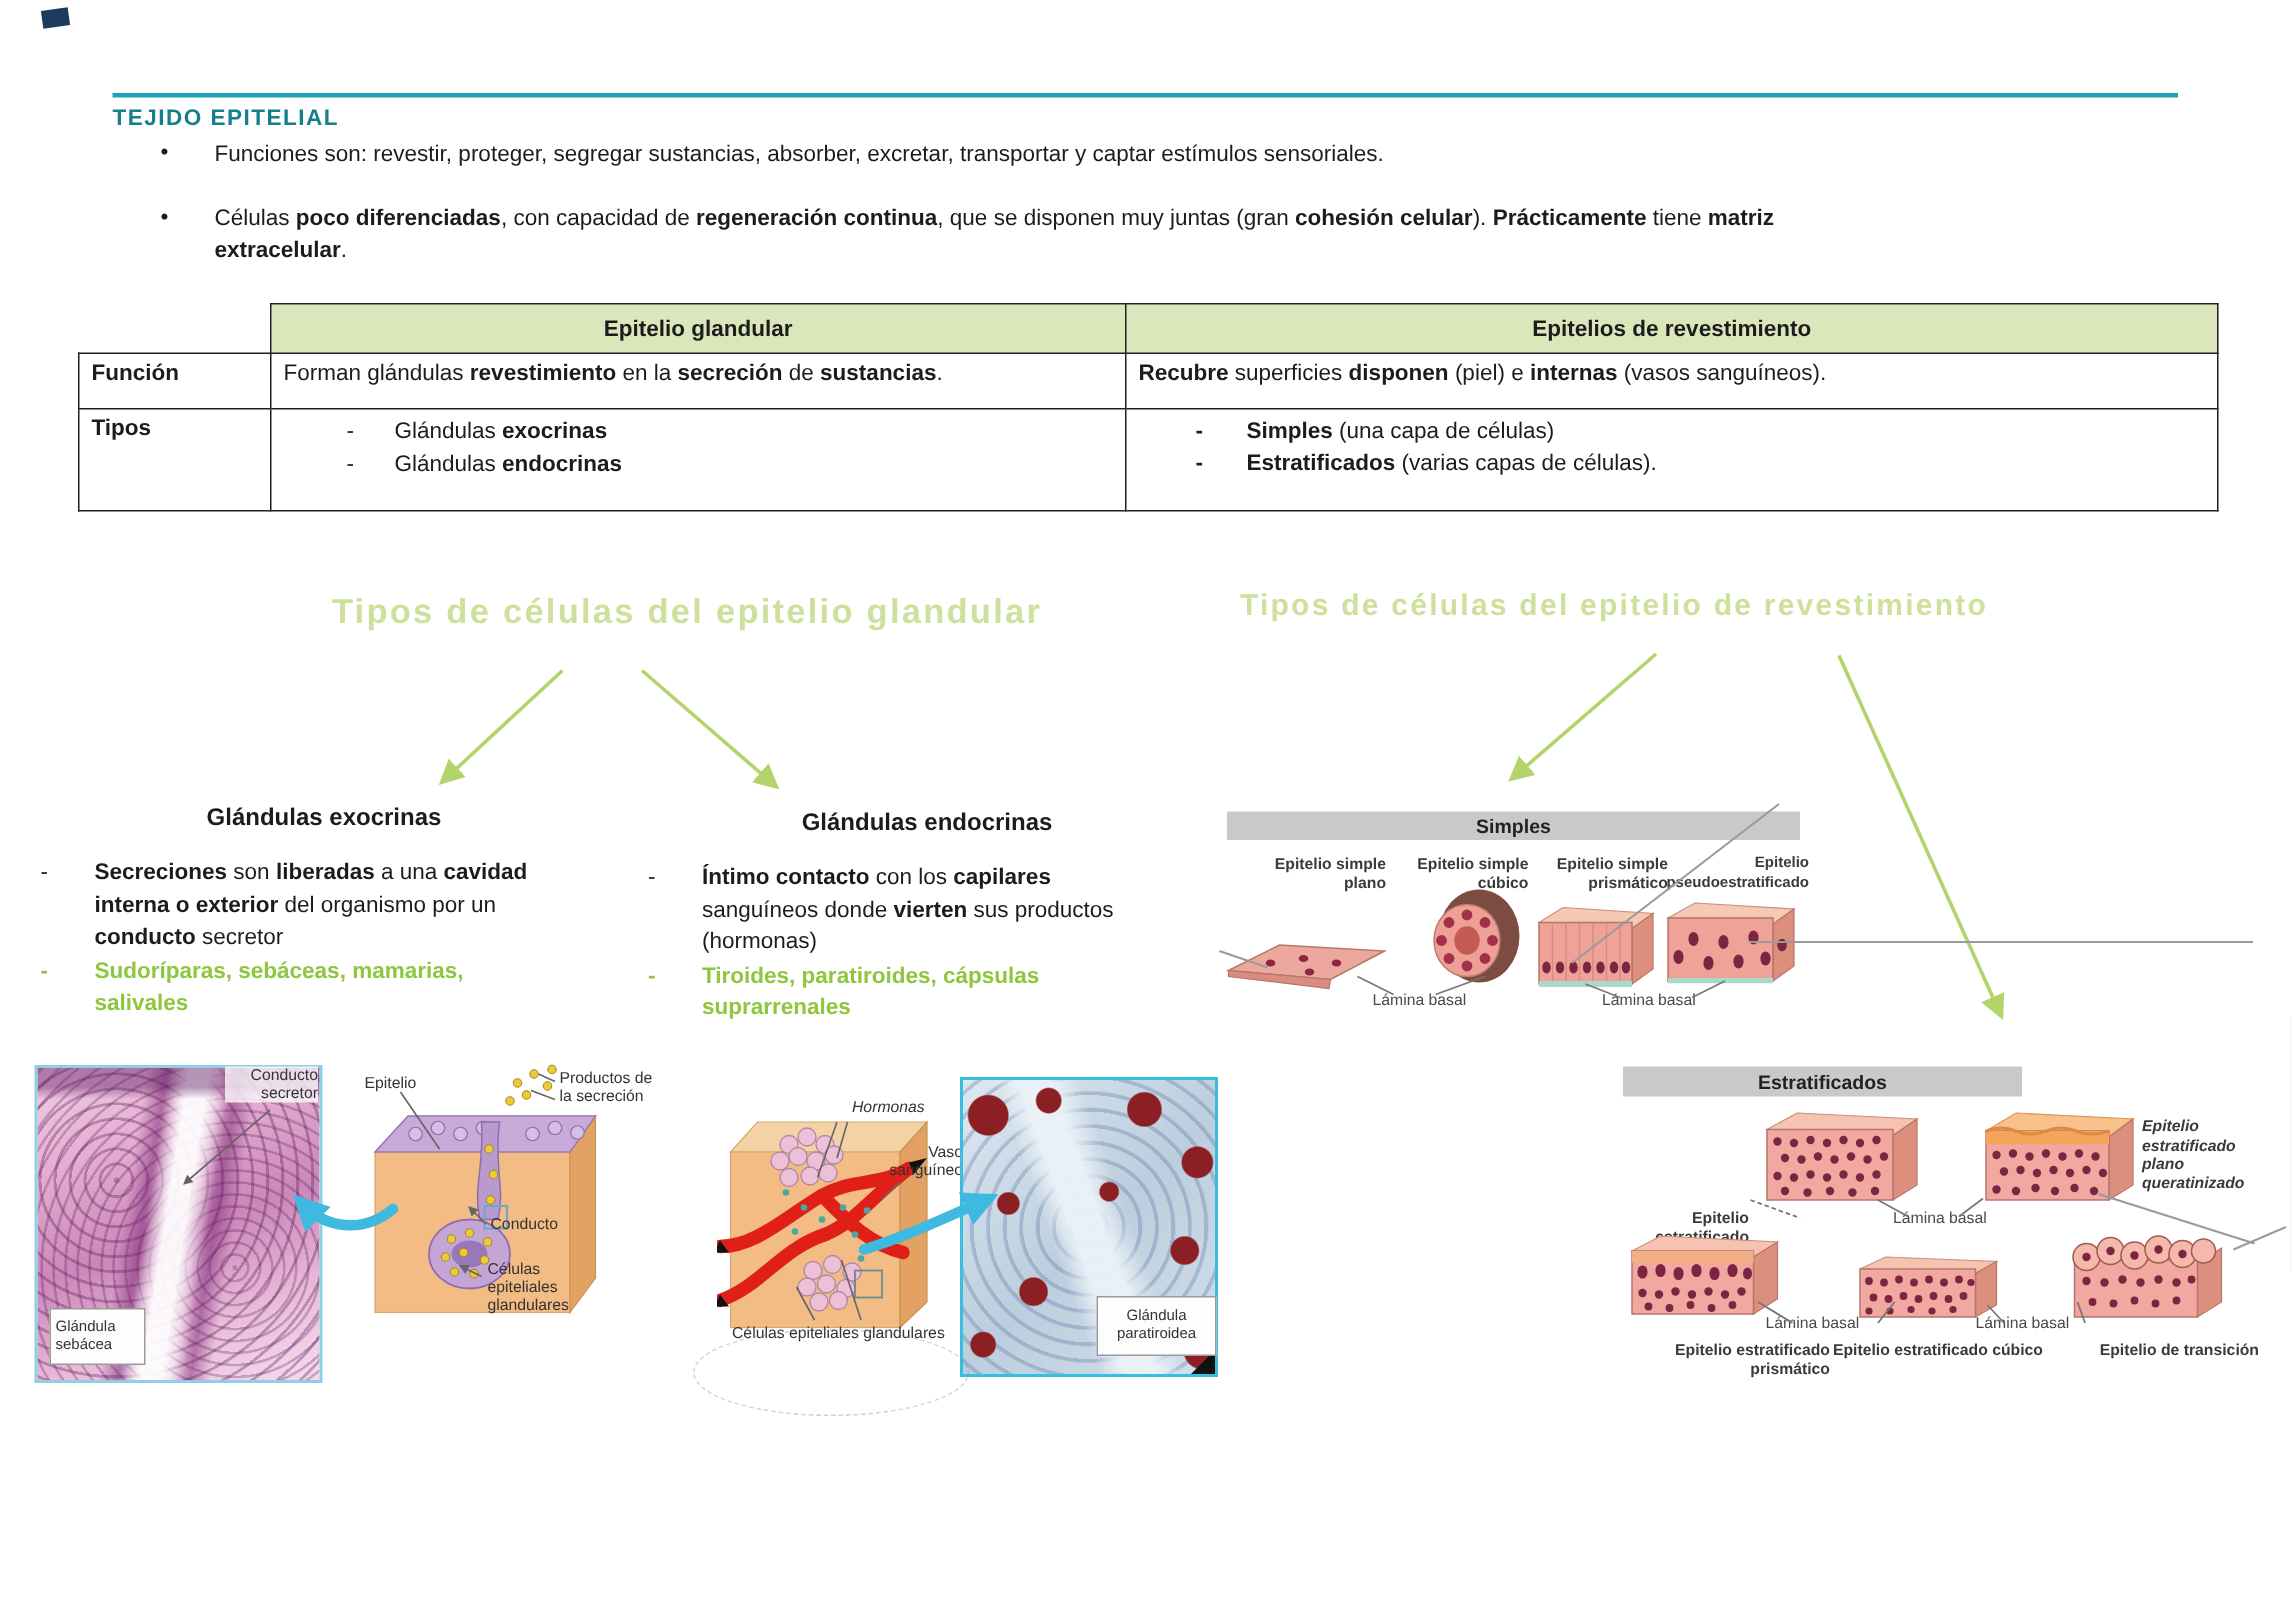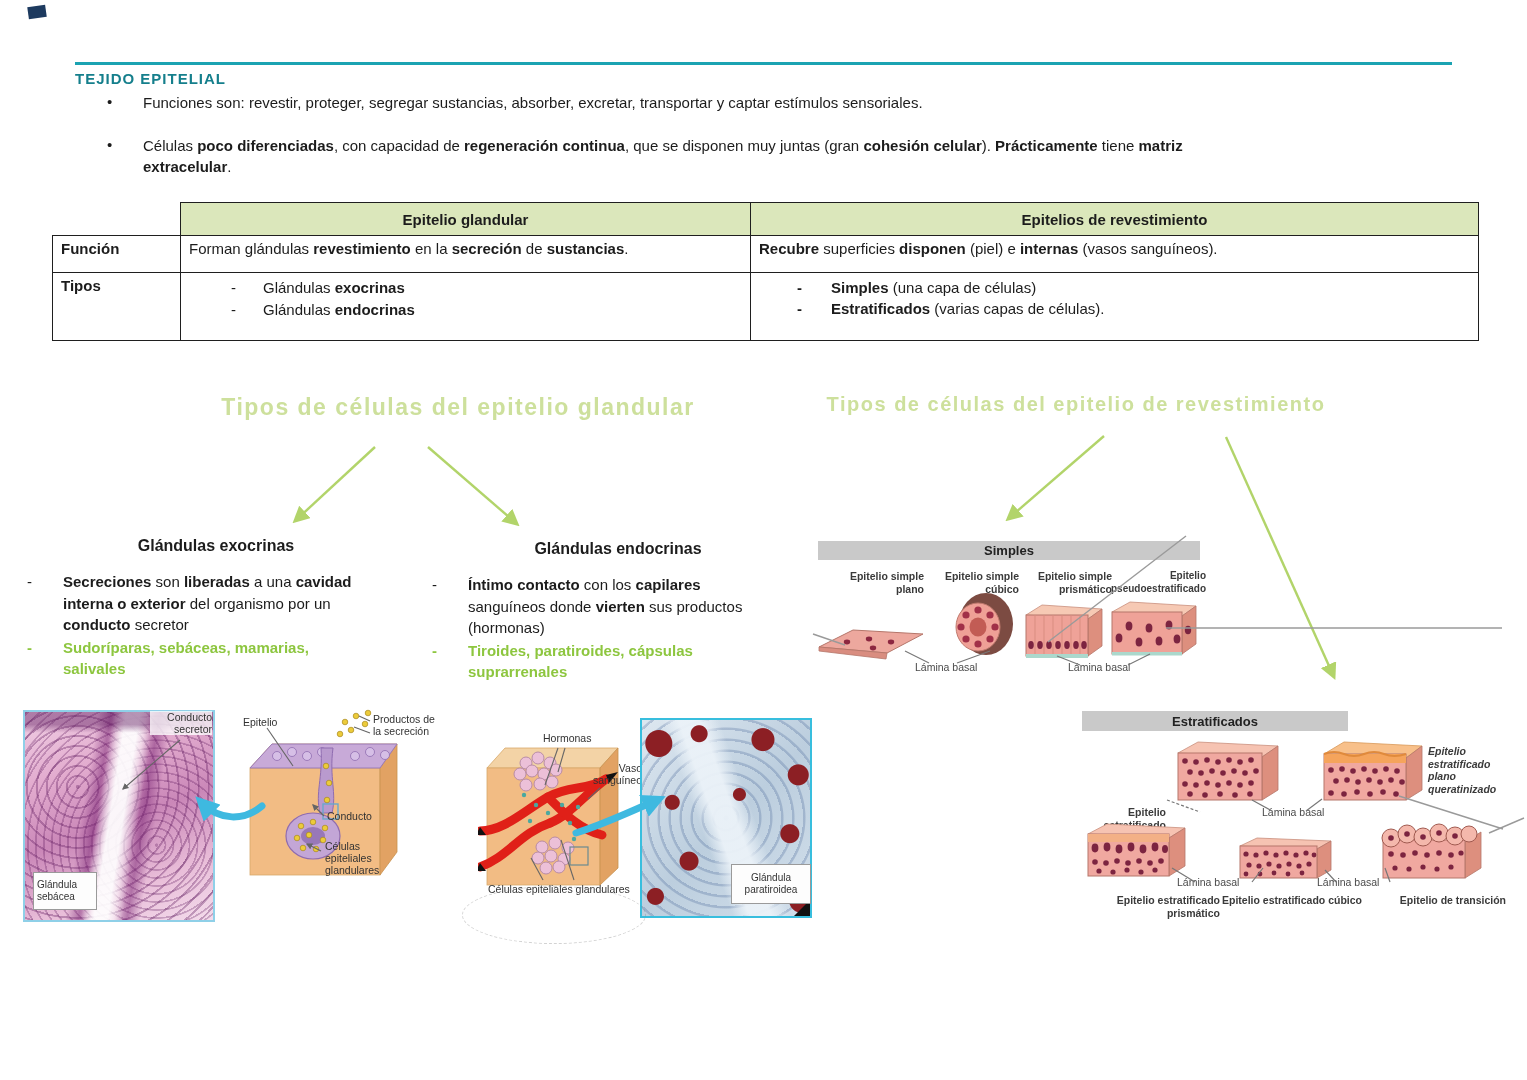--- a/index.html
+++ b/index.html
@@ -456,21 +456,21 @@
         <circle cx="100" cy="72" r="2.2"></circle>
       <circle cx="46" cy="60" r="2.2"></circle>
         <circle cx="96" cy="104" r="2.2"></circle>
     </g>
     <rect x="92" y="112" width="18" height="18" fill="none" stroke="#6a8a90" stroke-width="1.2"></rect>
     <polygon points="128,40 140,37 131,48" fill="#111"></polygon>
     <polygon points="2,128 -2,136 8,136" fill="#111"></polygon>
     <polygon points="2,92 -2,100 8,100" fill="#111"></polygon>
   </svg>
 
-  <div class="abs figlab" style="left:543px;top:732px;">Hormonas</div>
+  <div class="abs figlab" style="left:568px;top:732px;font-style:italic;">Hormonas</div>
   <div class="abs figlab" style="left:580px;top:762px;width:62px;text-align:right;">Vaso sanguíneo</div>
   <div class="abs figlab" style="left:488px;top:883px;width:170px;white-space:nowrap;">Células epiteliales glandulares</div>
 
   <div class="abs histo-endo">
     <div class="abs fold-corner"></div>
   </div>
   <div class="abs labelbox" style="left:731px;top:864px;width:72px;height:34px;text-align:center;">Glándula paratiroidea</div>
 
   <div class="abs dashed-blob"></div>
 

